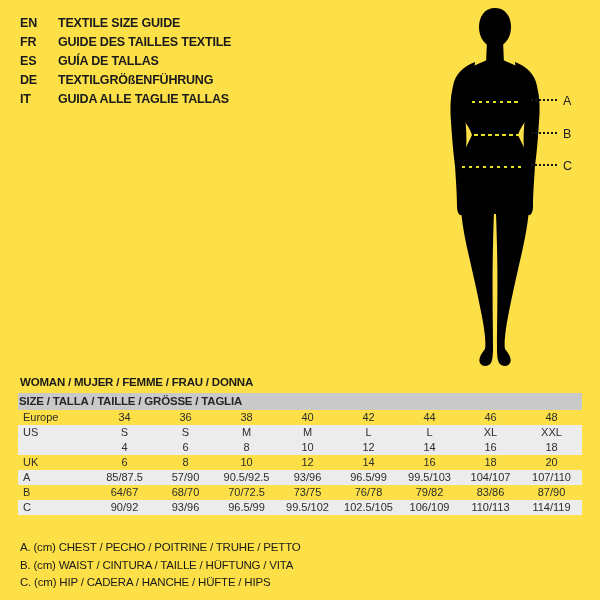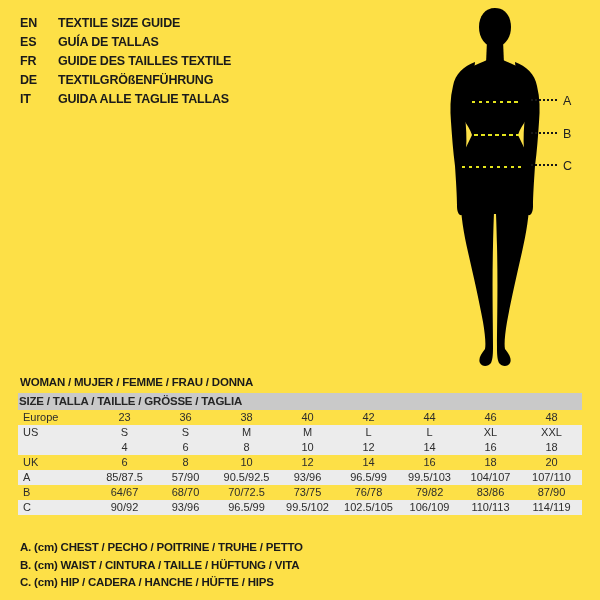--- a/index.html
+++ b/index.html
@@ -29,39 +29,39 @@
   
   #table{position:absolute;left:18px;top:393px;width:564px;font-size:11px;color:#2d2d2d;}
   .t-header{height:17px;line-height:17px;padding-left:1px;font-size:11.5px;font-weight:600;
             color:#262626;letter-spacing:-0.2px;}
   .t-row{display:flex;height:15px;line-height:15px;}
   .t-label{width:76px;padding-left:5px;box-sizing:border-box;text-align:left;}
   .t-cell{width:61px;text-align:center;}
 
   
   #legend{position:absolute;left:20px;top:541px;}
-  .legend-line{height:17.5px;font-size:11.5px;font-weight:bold;letter-spacing:-0.2px;white-space:nowrap;}
+  .legend-line{height:17.5px;font-size:11.5px;font-weight:normal;letter-spacing:-0.2px;white-space:nowrap;}
 </style>
 </head>
 <body>
 
 <div id="page">
 
   <div id="langs">
     <div class="lang-row">
       <span class="lang-code">EN</span>
       <span class="lang-label">TEXTILE SIZE GUIDE</span>
     </div>
     <div class="lang-row">
+      <span class="lang-code">FR</span>
+      <span class="lang-label">GUIDE DES TAILLES TEXTILE</span>
+    </div>
+    <div class="lang-row">
       <span class="lang-code">ES</span>
       <span class="lang-label">GUÍA DE TALLAS</span>
-    </div>
-    <div class="lang-row">
-      <span class="lang-code">FR</span>
-      <span class="lang-label">GUIDE DES TAILLES TEXTILE</span>
     </div>
     <div class="lang-row">
       <span class="lang-code">DE</span>
       <span class="lang-label">TEXTILGRÖßENFÜHRUNG</span>
     </div>
     <div class="lang-row">
       <span class="lang-code">IT</span>
       <span class="lang-label">GUIDA ALLE TAGLIE TALLAS</span>
     </div>
   </div>
@@ -111,21 +111,21 @@
   <div id="dotsC" class="measure-dots" style="border-top-color: rgb(22, 22, 22);"></div>
   <div id="labC" class="measure-label">C</div>
 
   <div id="gender">WOMAN / MUJER / FEMME / FRAU / DONNA</div>
 
   <div id="table">
     <div class="t-header" style="background: rgb(201, 201, 201);">SIZE / TALLA / TAILLE / GRÖSSE / TAGLIA</div>
     <div id="t-rows">
         <div class="t-row">
           <div class="t-label">Europe</div>
-          <div class="t-cell">23</div>
+          <div class="t-cell">34</div>
           <div class="t-cell">36</div>
           <div class="t-cell">38</div>
           <div class="t-cell">40</div>
           <div class="t-cell">42</div>
           <div class="t-cell">44</div>
           <div class="t-cell">46</div>
           <div class="t-cell">48</div>
         </div>
         <div class="t-row" style="background: rgb(236, 236, 236);">
           <div class="t-label">US</div>

